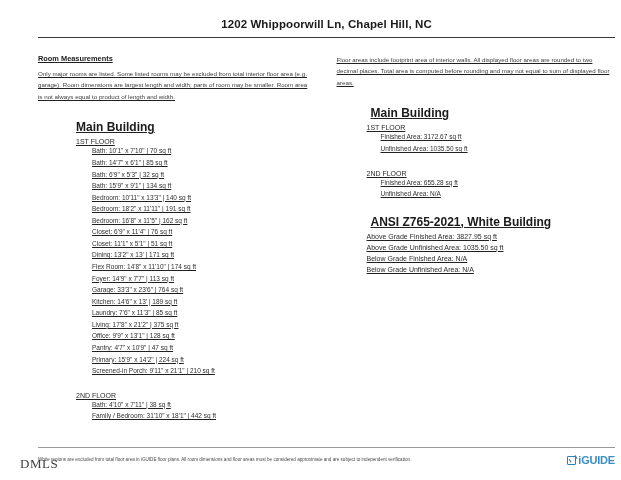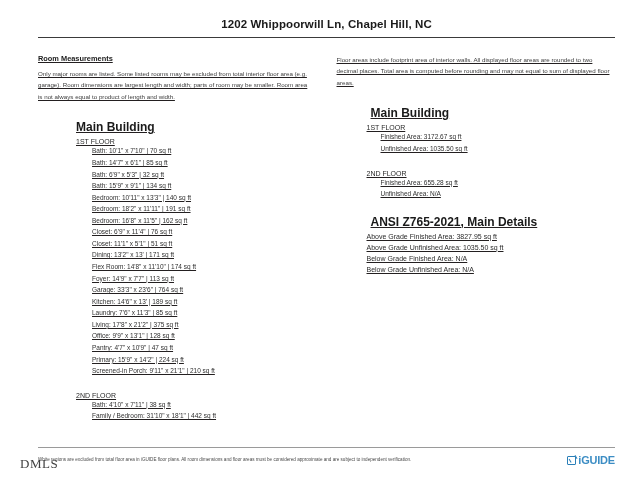--- a/index.html
+++ b/index.html
@@ -224,21 +224,21 @@
         <div class="tree-item">Unfinished Area: 1035.50 sq ft</div>
 
         <div class="floor-gap"></div>
 
         <div class="tree-floor">2ND FLOOR</div>
         <div class="tree-item">Finished Area: 655.28 sq ft</div>
         <div class="tree-item">Unfinished Area: N/A</div>
 
         <div class="block-gap"></div>
 
-        <div class="tree-building">ANSI Z765-2021, Main Details</div>
+        <div class="tree-building">ANSI Z765-2021, White Building</div>
         <div class="tree-floor">Above Grade Finished Area: 3827.95 sq ft</div>
         <div class="tree-floor">Above Grade Unfinished Area: 1035.50 sq ft</div>
         <div class="tree-floor">Below Grade Finished Area: N/A</div>
         <div class="tree-floor">Below Grade Unfinished Area: N/A</div>
       </div>
     </div>
 
   </div>
 
   <div class="footer">

